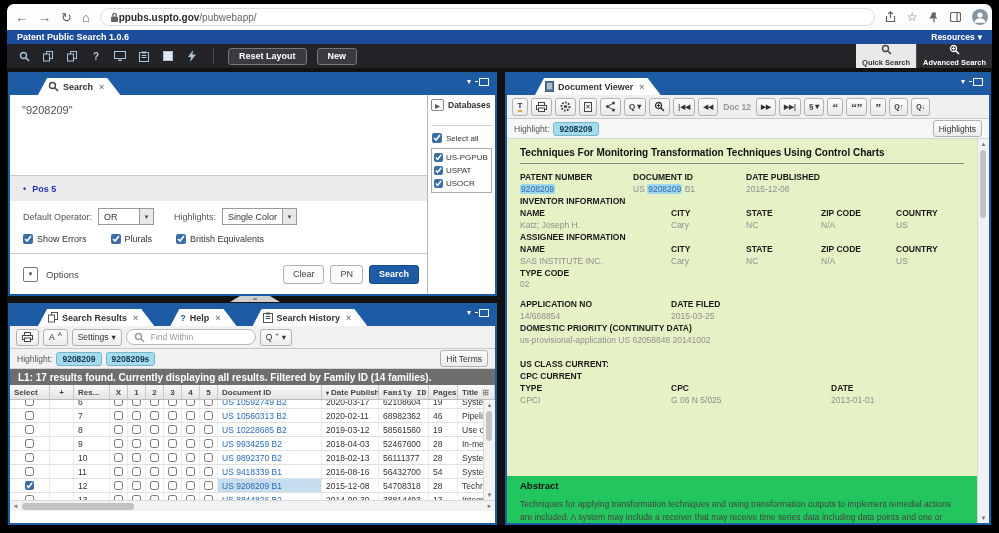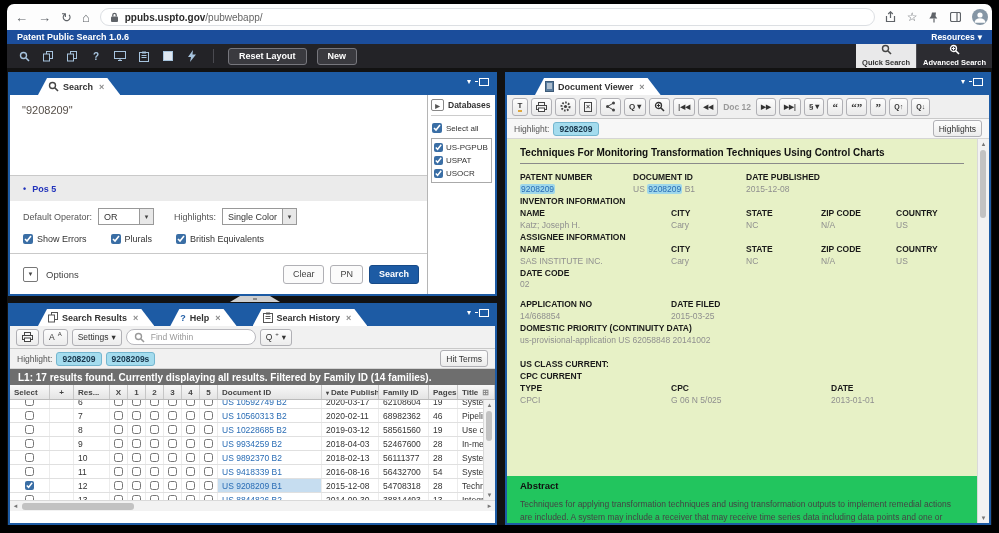--- a/index.html
+++ b/index.html
@@ -1,21 +1,21 @@
 <!DOCTYPE html>
 <html><head>
 <meta charset="utf-8">
 <style>
   html,body{margin:0;padding:0}
   body{width:999px;height:533px;background:#000;font-family:"Liberation Sans",sans-serif;position:relative;overflow:hidden;-webkit-font-smoothing:antialiased}
   .abs{position:absolute}
   
   .chrome{left:7px;top:4px;width:985px;height:26px;background:#fdfdfd;border-radius:7px 7px 0 0;display:flex;align-items:center;padding:0 8px;box-sizing:border-box;gap:10px}
   .nav-ic{color:#5f6368;font-size:13px;line-height:1;cursor:default}
-  .url-pill{flex:0 0 auto;width:775px;height:18px;background:#fff;border:1px solid #dcdfe3;border-radius:10px;display:flex;align-items:center;padding:0 9px;gap:6px;box-sizing:border-box}
+  .url-pill{flex:0 0 auto;width:775px;height:18px;background:#fff;border:1px solid #dcdfe3;border-radius:10px;display:flex;align-items:center;padding:0 9px;box-sizing:border-box}
   .url-txt{font-size:10px;color:#666}
   .url-txt b{color:#2b2b2b;font-weight:bold}
   .chrome-right{display:flex;align-items:center;gap:11px;margin-left:auto}
   
   .appbar{left:7px;top:30px;width:985px;height:14px;background:#1b4d9b;display:flex;align-items:center;justify-content:space-between;padding:0 10px;box-sizing:border-box}
   .appbar .ttl{color:#fff;font-size:9px;font-weight:bold}
   .appbar .res{color:#fff;font-size:8.5px;font-weight:bold;display:flex;gap:3px;align-items:center}
   
   .maintb{left:7px;top:44px;width:985px;height:24px;background:#232327;display:flex;align-items:center;padding-left:10px;box-sizing:border-box;gap:10px}
   .mt-ic{color:#a7c4de;display:flex;align-items:center;justify-content:center;width:14px;height:14px;font-size:10px;font-weight:bold}
@@ -48,21 +48,21 @@
   .sel .car{width:13px;align-self:stretch;background:#e8e8e8;border-left:1px solid #999;display:flex;align-items:center;justify-content:center;font-size:7px;color:#444}
   .cbrow{display:flex;gap:24px;margin-top:9px;align-items:center}
   .cbitem{display:flex;align-items:center;gap:4px;font-size:9px;color:#333}
   input[type=checkbox]{width:10px;height:10px;margin:0;accent-color:#3a6ea5}
   .sp-bottom{flex:1;border-top:1px solid #c9c9c9;display:flex;align-items:center;padding:0 8px 0 13px;box-sizing:border-box;gap:6px}
   .optbox{width:13px;height:13px;border:1px solid #777;border-radius:2px;display:flex;align-items:center;justify-content:center;font-size:6px;color:#444}
   .optlbl{font-size:9.5px;color:#444;margin-left:2px}
   .btn{background:#fbfbfb;border:1px solid #b0b0b5;border-radius:3px;height:19px;font-size:9px;color:#444;display:flex;align-items:center;justify-content:center;padding:0 9px}
   .btn.primary{background:#1d5ba4;border-color:#174a87;color:#fff;font-weight:bold}
   .sp-db{position:absolute;right:0;top:0;bottom:0;width:68px;border-left:1px solid #b5b5b5;background:#fff;box-sizing:border-box;padding:4px 3px;font-size:8px;color:#333}
-  .db-head{display:flex;align-items:center;gap:4px;font-weight:bold;font-size:8.5px;padding-bottom:4px;border-bottom:1px solid #ccc}
+  .db-head{display:flex;align-items:center;gap:4px;font-weight:bold;font-size:8.5px;padding-bottom:14px;border-bottom:1px solid #ccc}
   .db-play{width:11px;height:10px;border:1px solid #888;border-radius:2px;display:flex;align-items:center;justify-content:center;font-size:6px;color:#555}
   .db-selall{display:flex;align-items:center;gap:4px;margin:7px 0 5px 1px}
   .db-box{border:1px solid #aaa;padding:4px 2px;display:flex;flex-direction:column;gap:4px}
   .db-item{display:flex;align-items:center;gap:3px}
   .db-item input{width:9px;height:9px}
   
   #resultsPanel{left:8px;top:303px;width:489px;height:222px}
   .rp-toolbar{height:23px;background:#f1f1f1;border-bottom:1px solid #c9c9c9;display:flex;align-items:center;padding:0 6px;gap:4px;box-sizing:border-box}
   .tbtn{background:linear-gradient(#fdfdfd,#ececec);border:1px solid #b0b0b5;border-radius:3px;height:17px;display:flex;align-items:center;justify-content:center;padding:0 5px;font-size:8.5px;color:#333;gap:3px;box-sizing:border-box}
   .find-pill{display:flex;align-items:center;background:#fff;border:1px solid #b9b9be;border-radius:9px;height:16px;width:130px;padding:0 7px;gap:4px;box-sizing:border-box}
@@ -439,21 +439,21 @@
         <div class="th" style="width: 18px; justify-content: center;">
           <span>5</span>
         </div>
         <div class="th" style="width: 104px; justify-content: flex-start; padding-left: 4px;">
           <span>Document ID</span>
         </div>
         <div class="th" style="width: 57px; justify-content: flex-start; padding-left: 4px;">
           <span style="font-size:6px;margin-right:2px">▾</span>
           <span>Date Publish...</span>
         </div>
-        <div class="th" style="width: 50px; justify-content: flex-start; padding-left: 4px;">
+        <div class="th" style="width: 50px; justify-content: flex-start; padding-left: 4px; font-family: Liberation Mono, monospace;">
           <span>Family ID</span>
         </div>
         <div class="th" style="width: 29px; justify-content: flex-start; padding-left: 4px;">
           <span>Pages</span>
         </div>
         <div class="th" style="flex: 1 1 0%; justify-content: flex-start; padding-left: 4px;">
           <span>Title</span>
           <span style="margin-left:4px;color:#888">⊞</span>
         </div>
       </div>
@@ -842,21 +842,21 @@
         <span class="lb">STATE</span>
         <span class="lb">ZIP CODE</span>
         <span class="lb">COUNTRY</span>
         <span class="vl">SAS INSTITUTE INC.</span>
         <span class="vl">Cary</span>
         <span class="vl">NC</span>
         <span class="vl">N/A</span>
         <span class="vl">US</span>
       </div>
       <div class="g" style="grid-template-columns:auto;margin-top:2px;row-gap:1px">
-        <span class="lb">DATE CODE</span>
+        <span class="lb">TYPE CODE</span>
         <span class="vl">02</span>
       </div>
       <div class="g" style="grid-template-columns:151px auto;margin-top:10px">
         <span class="lb">APPLICATION NO</span>
         <span class="lb">DATE FILED</span>
         <span class="vl">14/668854</span>
         <span class="vl">2015-03-25</span>
       </div>
       <div class="sechead">DOMESTIC PRIORITY (CONTINUITY DATA)</div>
       <div class="vl g" style="grid-template-columns:auto;margin-top:2px">

